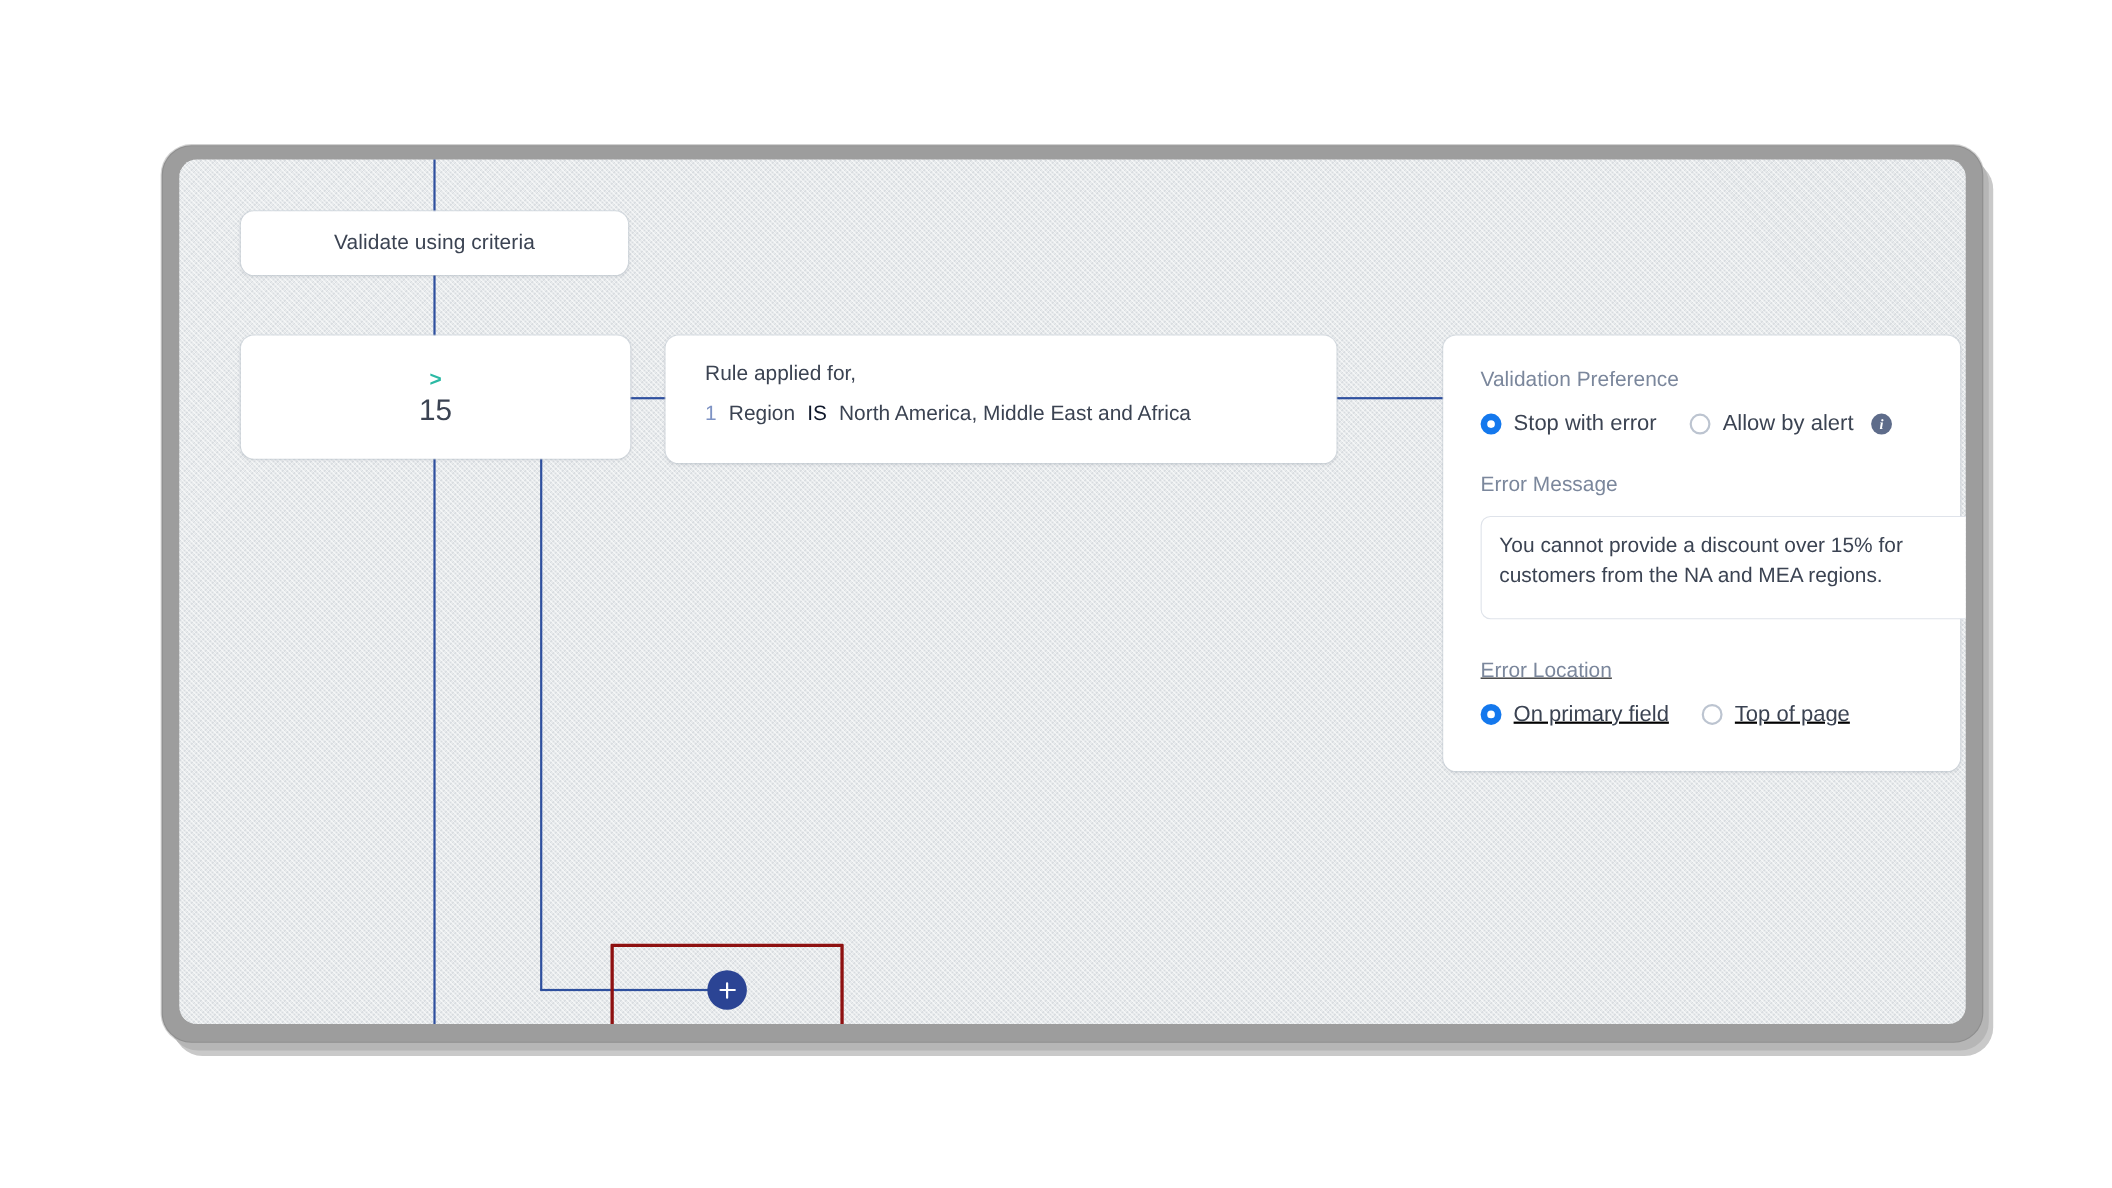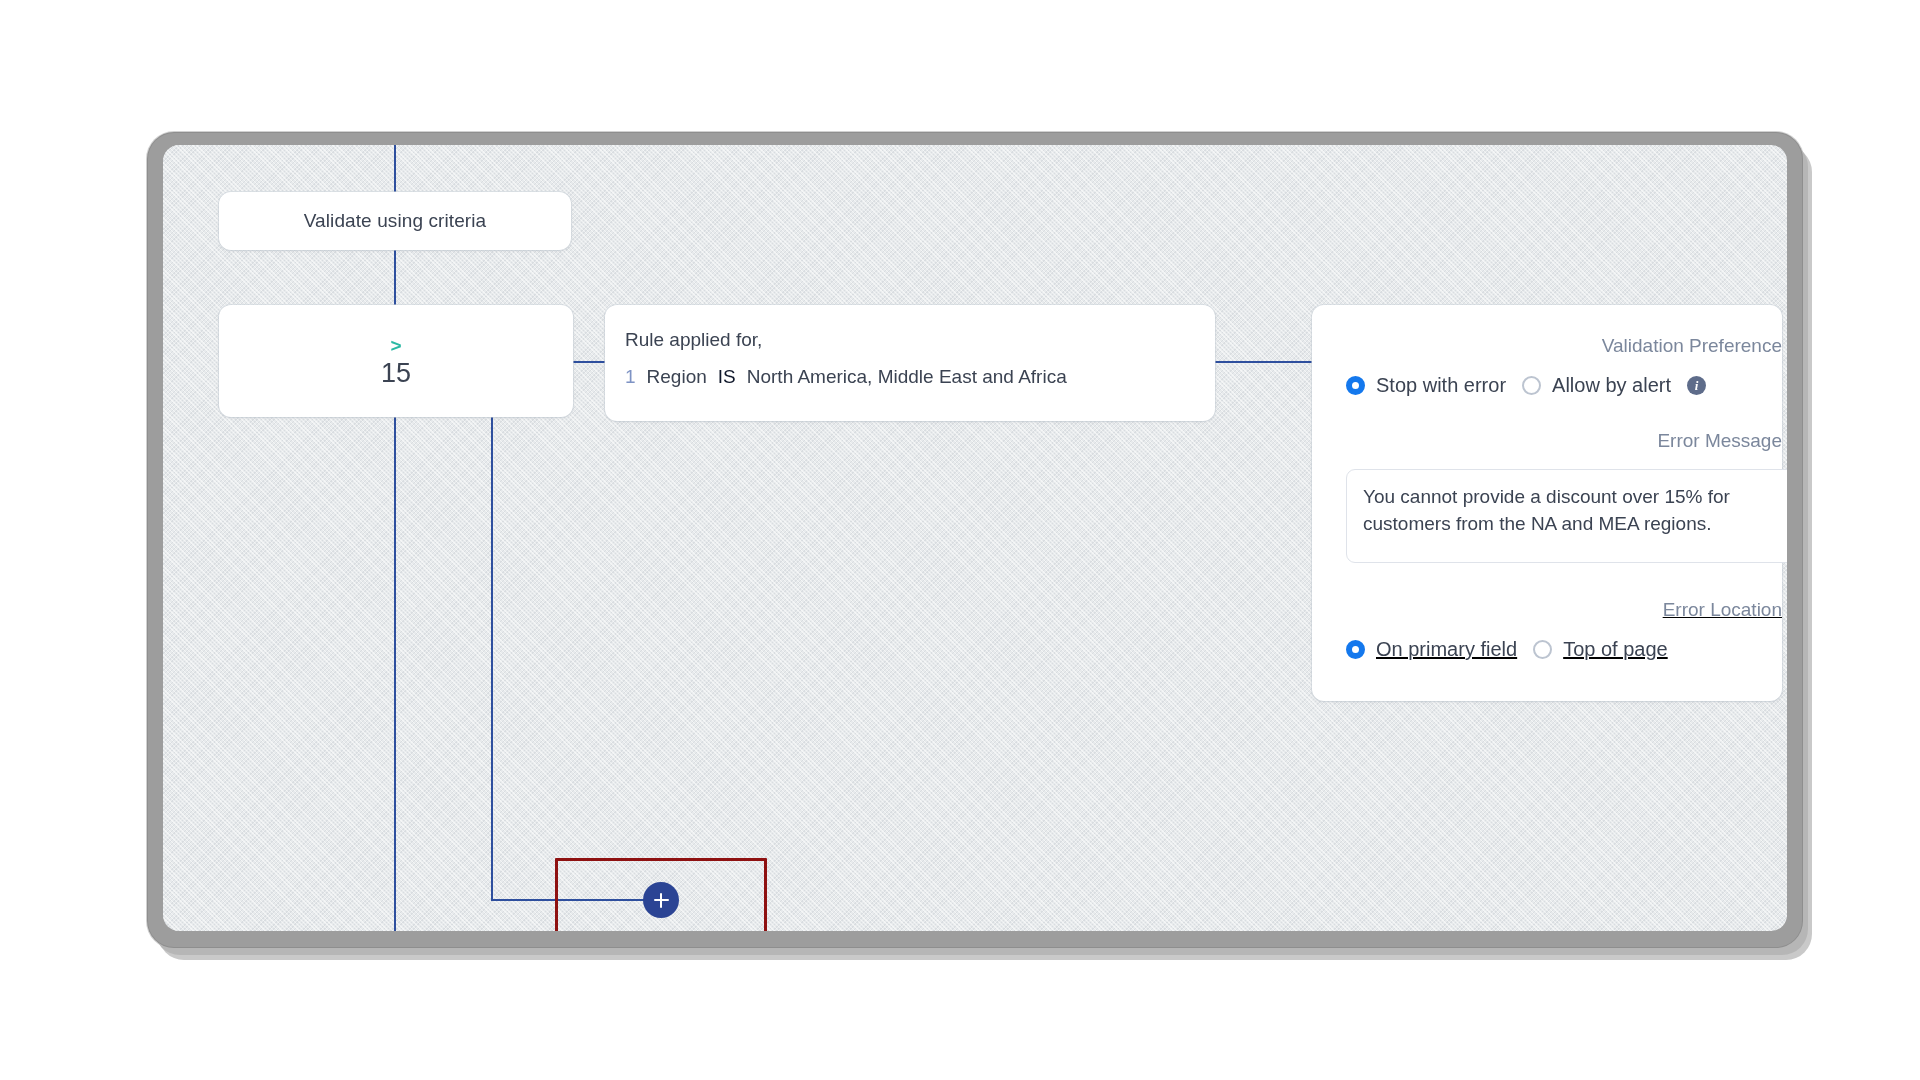--- a/index.html
+++ b/index.html
@@ -105,21 +105,21 @@
     font-size: 27px;
     color: #3b4352;
     line-height: 1;
   }
 
   #card-rule {
     left: 442px;
     top: 160px;
     width: 610px;
     height: 116px;
-    padding: 24px 30px 0 20px;
+    padding: 24px 30px 0 36px;
   }
   #card-rule .rule-heading {
     font-size: 19px;
     color: #3b4352;
     margin-bottom: 15px;
   }
   #card-rule .rule-row {
     display: flex;
     align-items: baseline;
     gap: 11px;
@@ -140,26 +140,25 @@
     top: 160px;
     width: 470px;
     height: 396px;
     padding: 30px 0 0 34px;
     border-radius: 12px 12px 12px 12px;
   }
   .field-label {
     font-size: 19px;
     color: #7b879c;
     margin-bottom: 17px;
-    text-align: right;
   }
   .radio-row {
     display: flex;
     align-items: flex-end;
-    gap: 16px;
+    gap: 30px;
   }
   .radio-opt {
     display: flex;
     align-items: center;
     gap: 11px;
   }
   .radio {
     width: 19px;
     height: 19px;
     border-radius: 50%;

